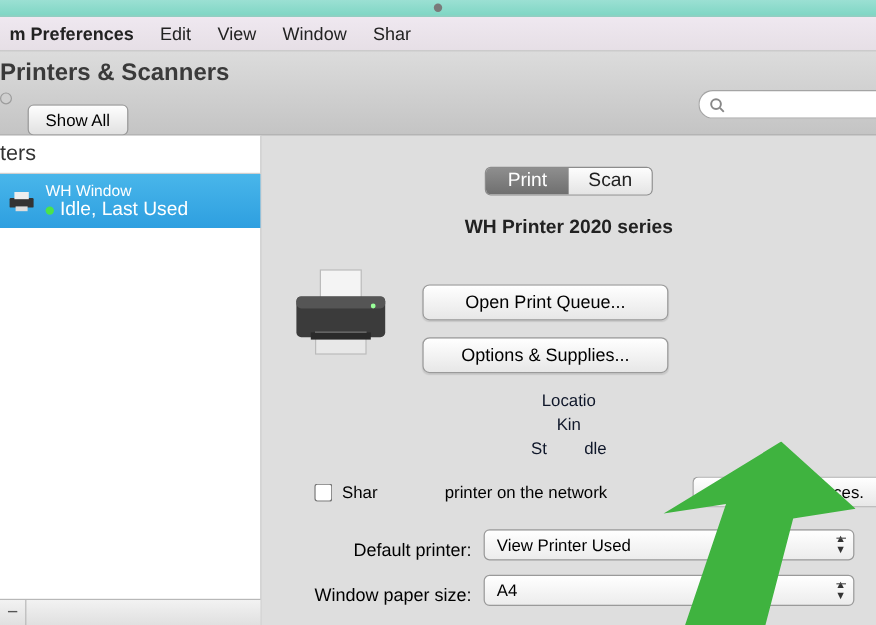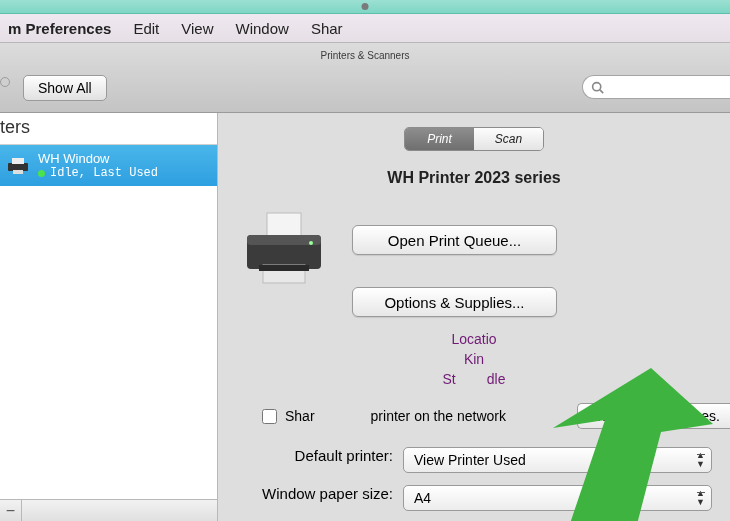--- a/index.html
+++ b/index.html
@@ -6,63 +6,63 @@
   body { width: 730px; height: 521px; overflow: hidden; background: #ececec; position: relative; }
 
   .titlebar-top { height: 14px; background: linear-gradient(#9be0d3, #7fd6c4); border-bottom: 1px solid #5cbfa9; }
   .titlebar-top .dot { width: 7px; height: 7px; border-radius: 50%; background: #7a7a7a; position: absolute; top: 3px; left: 50%; transform: translateX(-50%); }
 
   .menubar { height: 29px; background: linear-gradient(#efe8f0, #e6dfe6); border-bottom: 1px solid #b8b8b8; display: flex; align-items: center; padding: 0 8px; gap: 22px; font-size: 15px; color: #222; }
   .menubar .menu-first { font-weight: 600; }
   .menubar span { cursor: default; }
 
   .toolbar { height: 70px; background: linear-gradient(#dcdcdc, #c4c4c4); border-bottom: 1px solid #9a9a9a; position: relative; }
-  .toolbar .win-title { position: absolute; top: 7px; left: 0; right: 0; text-align: center; font-size: 10px; color: #3a3a3a; }
+  .toolbar .win-title { position: absolute; top: 7px; left: 0; right: 0; text-align: left; font-size: 20px; color: #3a3a3a; font-weight: bold; }
   .traffic { position: absolute; top: 34px; left: 0; width: 10px; height: 10px; border-radius: 50%; background: #cfcfcf; border: 1px solid #9c9c9c; }
-  .btn-showall { position: absolute; top: 32px; left: 23px; height: 26px; padding: 0 14px; font-size: 14px; background: linear-gradient(#fefefe, #e1e1e1); border: 1px solid #9a9a9a; border-radius: 5px; box-shadow: 0 1px 0 rgba(255,255,255,0.5) inset; }
+  .btn-showall { position: absolute; top: 44px; left: 23px; height: 26px; padding: 0 14px; font-size: 14px; background: linear-gradient(#fefefe, #e1e1e1); border: 1px solid #9a9a9a; border-radius: 5px; box-shadow: 0 1px 0 rgba(255,255,255,0.5) inset; }
   .search { position: absolute; top: 32px; right: 0; width: 148px; height: 24px; border: 1px solid #a4a4a4; border-right: none; border-radius: 12px 0 0 12px; background: #fff; display: flex; align-items: center; padding-left: 8px; gap: 4px; }
   .search svg { width: 13px; height: 13px; fill: none; stroke: #888; stroke-width: 2; }
   .search input { border: none; outline: none; width: 100px; font-size: 13px; background: transparent; }
 
   .content { display: flex; height: calc(521px - 14px - 29px - 70px); }
 
   .sidebar { width: 218px; background: #fff; border-right: 1px solid #b8b8b8; position: relative; }
   .sidebar-header { font-size: 18px; padding: 4px 8px 6px 0; color: #333; border-bottom: 1px solid #cfcfcf; }
   .printer-row { background: linear-gradient(#49b6ea, #2e9fe0); color: #fff; padding: 6px 8px 6px 6px; display: flex; align-items: center; gap: 8px; }
   .printer-row .picon { width: 24px; height: 18px; }
   .printer-row .ptxt { display: flex; flex-direction: column; font-size: 13px; }
   .printer-row .pname { font-weight: 400; }
-  .printer-row .pstat { font-size: 12px; display: flex; align-items: center; gap: 5px; font-family: Liberation Mono, monospace; }
+  .printer-row .pstat { font-size: 16px; display: flex; align-items: center; gap: 5px; }
   .printer-row .pstat::before { content: ""; width: 7px; height: 7px; background: #4be34b; border-radius: 50%; display: inline-block; }
   .sidebar-footer { position: absolute; bottom: 0; left: 0; right: 0; height: 22px; border-top: 1px solid #b8b8b8; display: flex; background: linear-gradient(#f2f2f2,#e0e0e0);}
   .sidebar-footer .sq { width: 22px; height: 22px; border-right: 1px solid #b8b8b8; display:flex; align-items:center; justify-content:center; font-size:16px; color:#555;}
 
   .detail { flex: 1; padding: 14px 0 0 0; background: #dedede; position: relative; }
 
-  .seg { width: 140px; height: 24px; margin: 0 auto; display: flex; border: 1px solid #8c8c8c; border-radius: 5px; overflow: hidden; font-size: 12px; font-style: italic; }
+  .seg { width: 140px; height: 24px; margin: 12px auto; display: flex; border: 1px solid #8c8c8c; border-radius: 5px; overflow: hidden; font-size: 16px; }
   .seg div { flex: 1; display: flex; align-items: center; justify-content: center; }
   .seg .on { background: linear-gradient(#8e8e8e,#6f6f6f); color: #fff; }
   .seg .off { background: linear-gradient(#fdfdfd,#e4e4e4); color: #222; }
 
   .pr-title { text-align: center; font-weight: 600; font-size: 16px; margin-top: 18px; color: #222; }
 
   .pr-body { display: flex; margin-top: 16px; padding: 0 18px; gap: 20px; }
   .pr-image { width: 96px; display:flex; align-items:flex-start; justify-content:center; padding-top:6px;}
-  .pr-buttons { flex: 1; display: flex; flex-direction: column; gap: 32px; padding-top: 22px;}
+  .pr-buttons { flex: 1; display: flex; flex-direction: column; gap: 14px; padding-top: 22px;}
   .mac-btn { height: 30px; padding: 0 18px; font-size: 15px; background: linear-gradient(#ffffff,#e7e7e7); border: 1px solid #9a9a9a; border-radius: 6px; box-shadow: 0 1px 0 rgba(255,255,255,0.7) inset, 0 1px 1px rgba(0,0,0,0.1); text-align: center; width: 205px; }
 
-  .info-lines { margin-top: 14px; font-size: 14px; color: #701a75; text-align:center;}
+  .info-lines { margin-top: 14px; font-size: 14px; color: #0f172a; text-align:center;}
   .info-lines div { margin: 4px 0; }
 
   .share-row { display: flex; align-items: center; gap: 8px; margin-top: 16px; padding: 0 0 0 44px; font-size: 14px;}
   .share-row input[type=checkbox] { width: 15px; height: 15px; }
   .share-btn { margin-left: auto; margin-right: 0; height: 26px; padding: 0 10px; font-size: 14px; background: linear-gradient(#ffffff,#e7e7e7); border: 1px solid #9a9a9a; border-left:1px solid #9a9a9a; border-right:none; border-radius: 5px 0 0 5px;}
 
   .defaults { margin-top: 18px; padding: 0 18px 0 0; font-size: 15px; display: flex; flex-direction: column; gap: 12px;}
-  .def-row { display: flex; align-items: flex-start; gap: 10px; }
+  .def-row { display: flex; align-items: flex-end; gap: 10px; }
   .def-label { width: 175px; text-align: right; }
   .select { flex: 1; height: 26px; background: linear-gradient(#ffffff,#ececec); border: 1px solid #9a9a9a; border-radius: 5px; display: flex; align-items: center; padding: 0 22px 0 10px; position: relative; font-size: 14px;}
   .select::after { content: ""; position: absolute; right: 6px; top: 4px; width: 8px; height: 16px; background:
     linear-gradient(#555,#555) center 2px/8px 1px no-repeat; }
   .select .arrows { position:absolute; right:6px; top:3px; font-size:9px; line-height:9px; color:#333; display:flex; flex-direction:column;}
 
   .big-arrow { position: absolute; left: 315px; top: 255px; width: 180px; height: 210px; pointer-events: none; }
 </style>
 </head>
 <body>
@@ -110,21 +110,21 @@
       <div class="sq">−</div>
     </div>
   </div>
 
   <div class="detail">
     <div class="seg">
       <div class="on">Print</div>
       <div class="off">Scan</div>
     </div>
 
-    <div class="pr-title">WH Printer 2023 series</div>
+    <div class="pr-title">WH Printer 2020 series</div>
 
     <div class="pr-body">
       <div class="pr-image">
         <svg width="90" height="80" viewBox="0 0 90 80">
           <rect x="28" y="4" width="34" height="24" fill="#f4f4f4" stroke="#bbb"></rect>
           <rect x="8" y="26" width="74" height="34" rx="4" fill="url(#g1)"></rect>
           <rect x="8" y="26" width="74" height="34" rx="4" fill="#3b3b3b"></rect>
           <rect x="8" y="26" width="74" height="10" rx="4" fill="#555"></rect>
           <circle cx="72" cy="34" r="2" fill="#9f9"></circle>
           <rect x="24" y="56" width="42" height="18" fill="#e8e8e8" stroke="#bbb"></rect>

